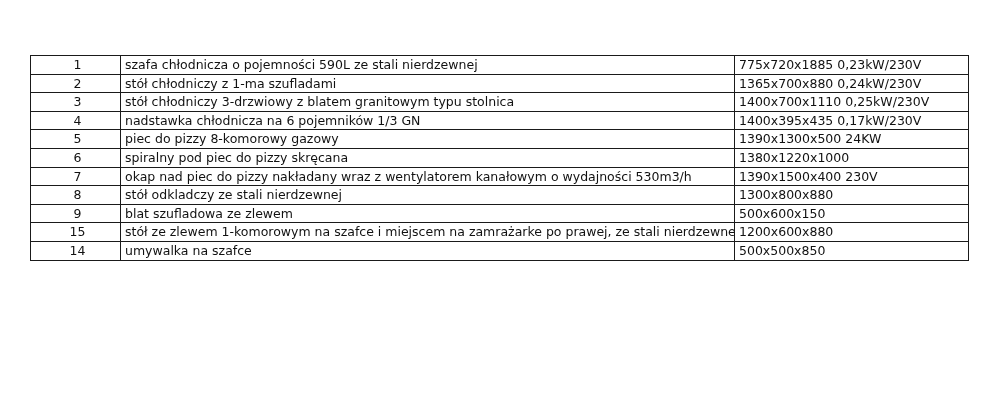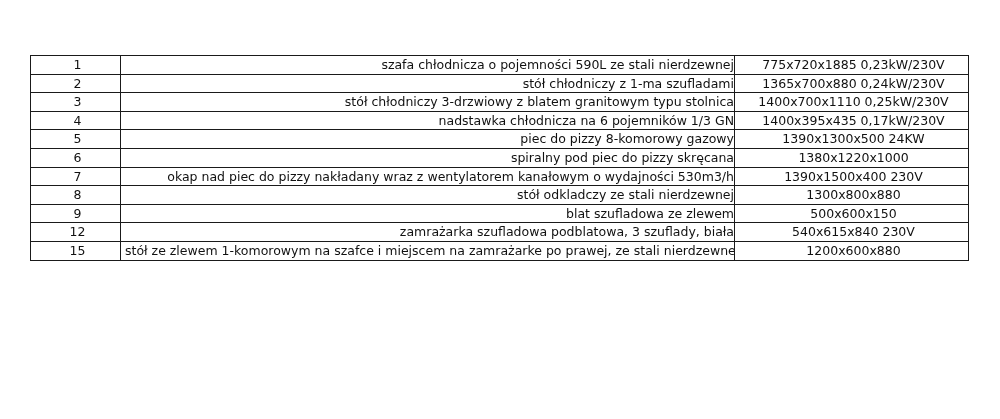--- a/index.html
+++ b/index.html
@@ -35,24 +35,24 @@
       white-space: nowrap;
       overflow: hidden;
     }
     td.col-no {
       width: 85px;
       text-align: center;
       padding-left: 0;
     }
     td.col-desc {
       width: 609px;
-      text-align: right;
+      text-align: left;
     }
     td.col-spec {
-      text-align: center;
+      text-align: left;
       padding-left: 0;
     }
   </style>
 </head>
 <body>
 
 <div class="page">
   <table class="equip">
     <tbody>
       <tr>
@@ -94,24 +94,24 @@
         <td class="col-no">8</td>
         <td class="col-desc">stół odkladczy ze stali nierdzewnej</td>
         <td class="col-spec">1300x800x880</td>
       </tr>
       <tr>
         <td class="col-no">9</td>
         <td class="col-desc">blat szufladowa ze zlewem</td>
         <td class="col-spec">500x600x150</td>
       </tr>
       <tr>
-        <td class="col-no">12</td>
-        <td class="col-desc">zamrażarka szufladowa podblatowa, 3 szuflady, biała</td>
-        <td class="col-spec">540x615x840 230V</td>
-      </tr>
-      <tr>
         <td class="col-no">15</td>
         <td class="col-desc">stół ze zlewem 1-komorowym na szafce i miejscem na zamrażarke po prawej, ze stali nierdzewnej</td>
         <td class="col-spec">1200x600x880</td>
+      </tr>
+      <tr>
+        <td class="col-no">14</td>
+        <td class="col-desc">umywalka na szafce</td>
+        <td class="col-spec">500x500x850</td>
       </tr>
     </tbody>
   </table>
 </div>
 
 </body></html>

